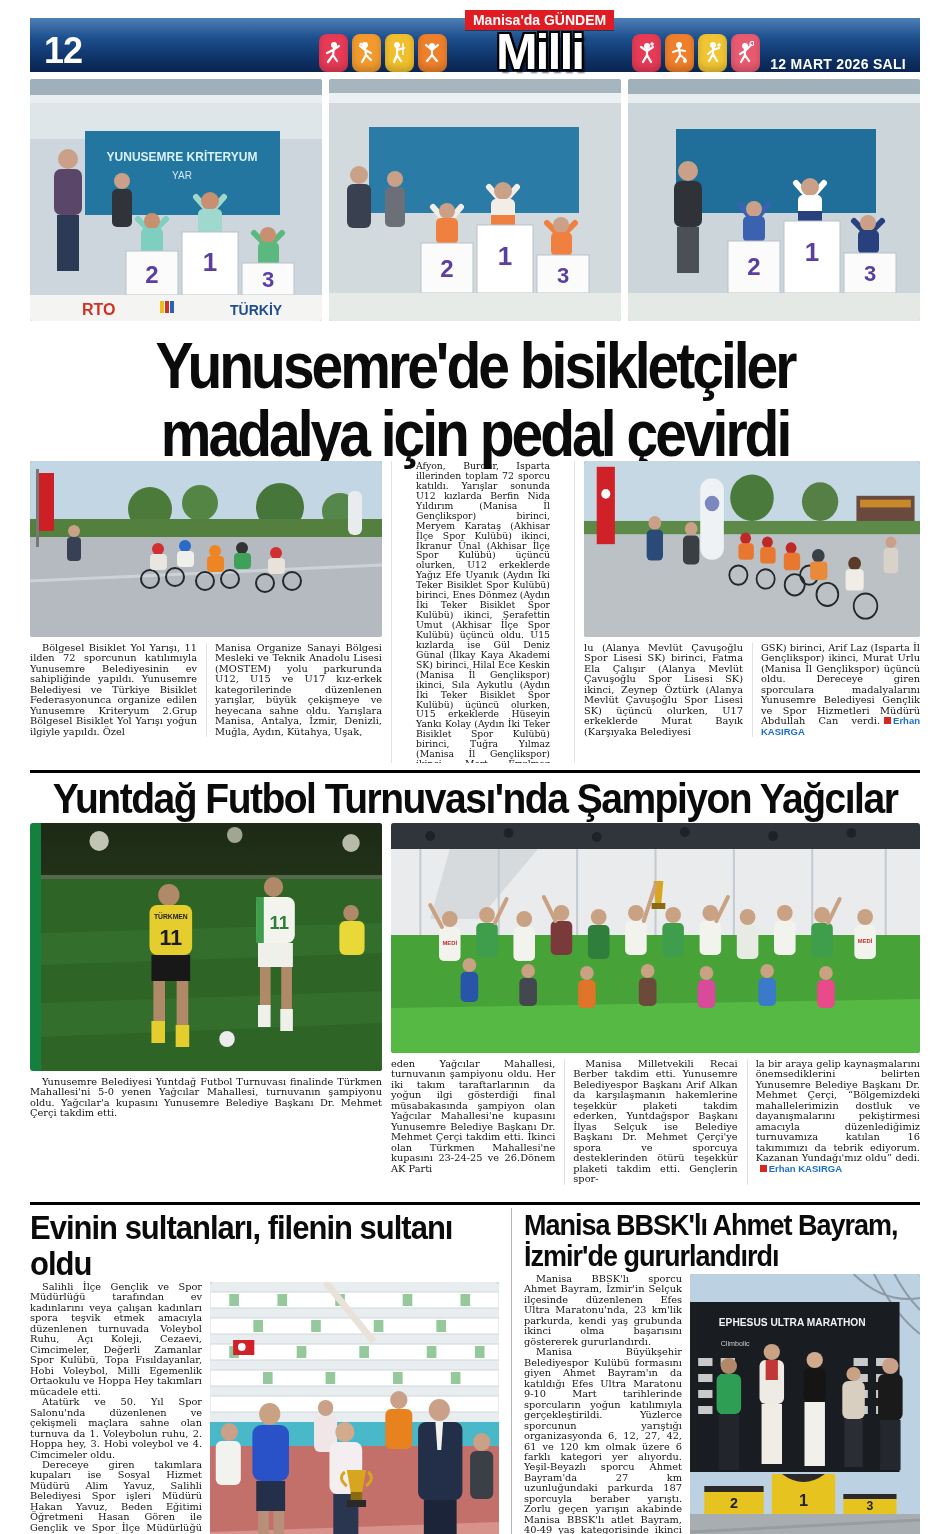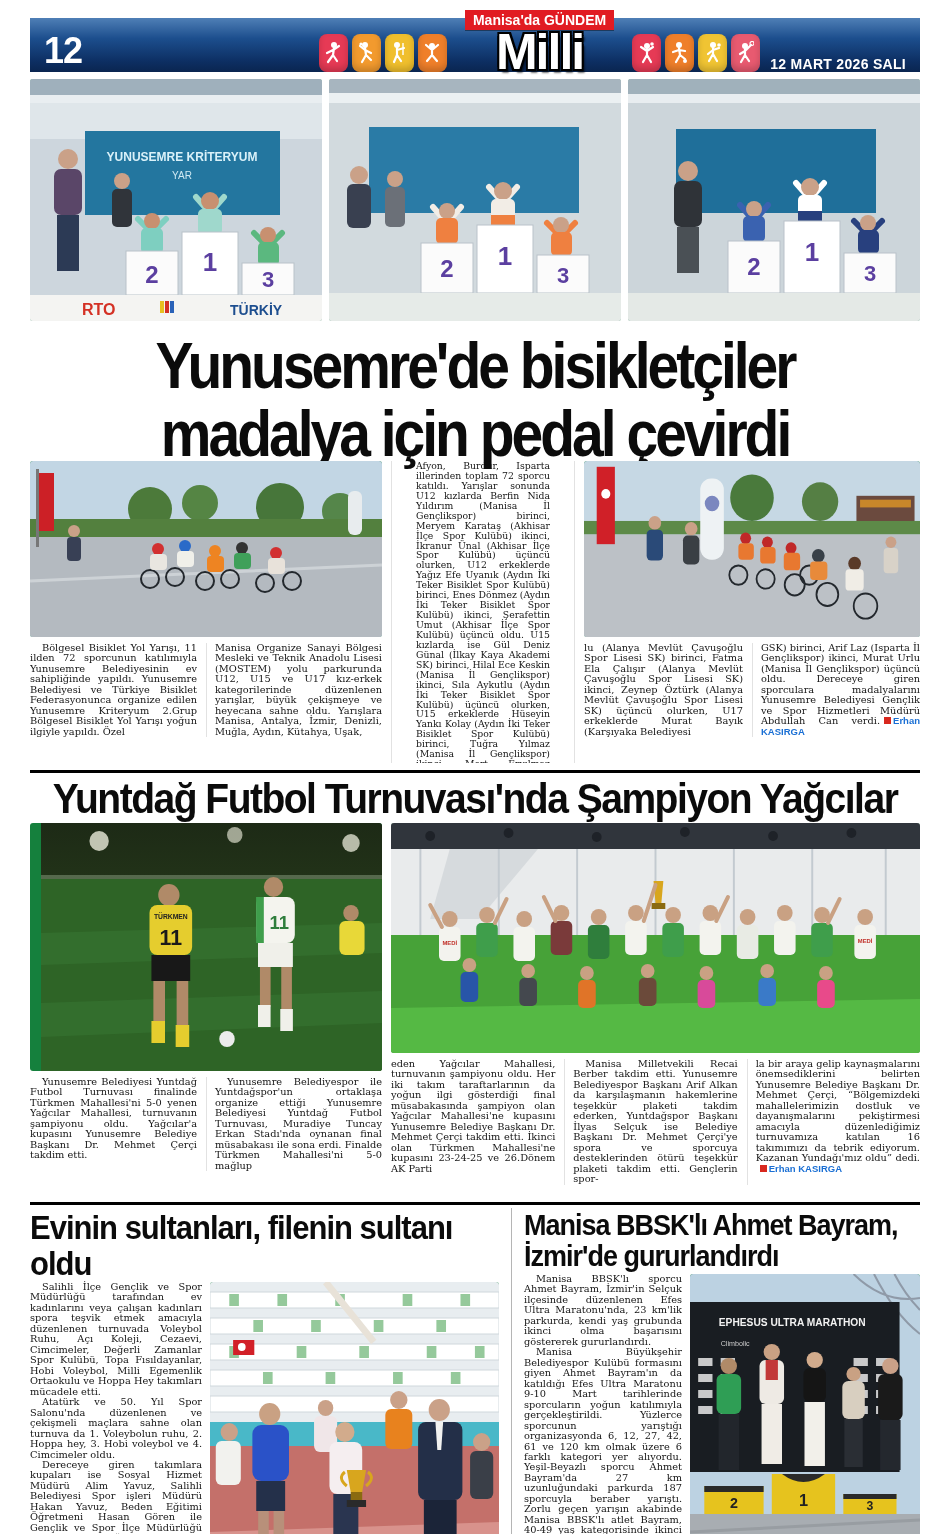--- a/index.html
+++ b/index.html
@@ -399,21 +399,20 @@
               <rect x="248" y="144" width="11" height="44" fill="#b08a68"></rect>
             <rect x="224" y="182" width="13" height="22" fill="#f0f0ea"></rect>
               <rect x="247" y="186" width="13" height="22" fill="#f0f0ea"></rect>
             <circle cx="192" cy="216" r="8" fill="#ececec"></circle>
             <circle cx="320" cy="90" r="8" fill="#b08a68"></circle>
               <rect x="308" y="98" width="26" height="34" rx="6" fill="#e8d838"></rect>
           </svg>
         </div>
         <div class="cols">
           <div class="col bt indent">Yunusemre Belediyesi Yuntdağ Futbol Turnuvası finalinde Türkmen Mahallesi'ni 5-0 yenen Yağcılar Mahallesi, turnuvanın şampiyonu oldu. Yağcılar'a kupasını Yunusemre Belediye Başkanı Dr. Mehmet Çerçi takdim etti.</div>
-          <div class="col bt indent">Yunusemre Belediyespor ile Yuntdağspor'un ortaklaşa organize ettiği Yunusemre Belediyesi Yuntdağ Futbol Turnuvası, Muradiye Tuncay Erkan Stadı'nda oynanan final müsabakası ile sona erdi. Finalde Türkmen Mahallesi'ni 5-0 mağlup</div>
         </div>
       </div>
 
       <div class="rightblk">
         <div class="photo">
           <svg viewBox="0 0 540 230" preserveAspectRatio="none">
             <rect width="540" height="230" fill="#e9ebec"></rect>
             <rect width="540" height="26" fill="#30353c"></rect>
             <circle cx="40" cy="13" r="5" fill="#1e2228"></circle>
               <circle cx="120" cy="10" r="5" fill="#1e2228"></circle>

